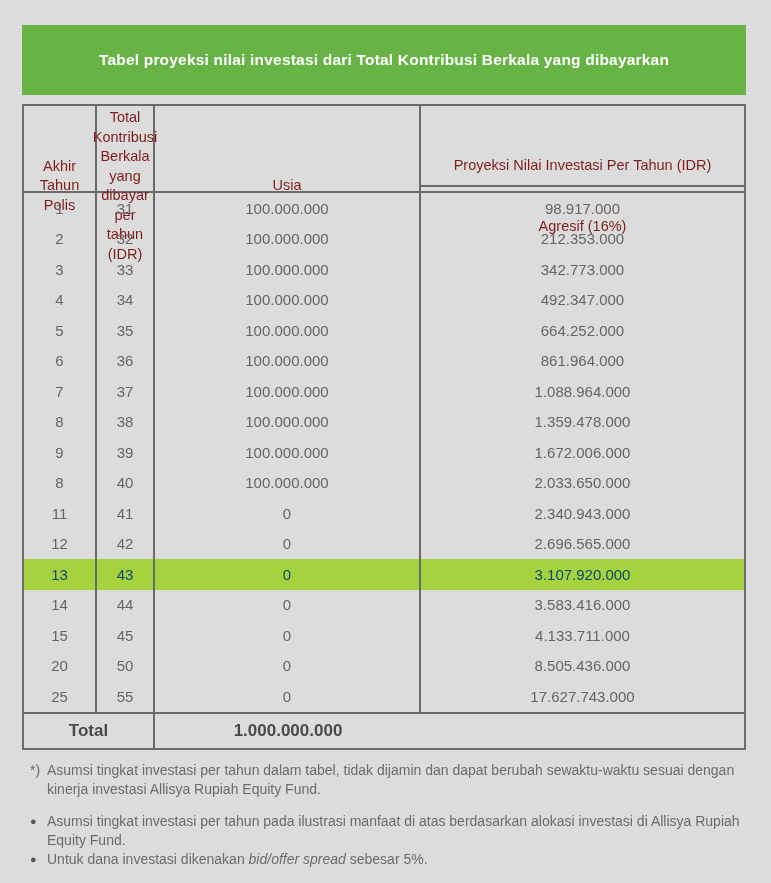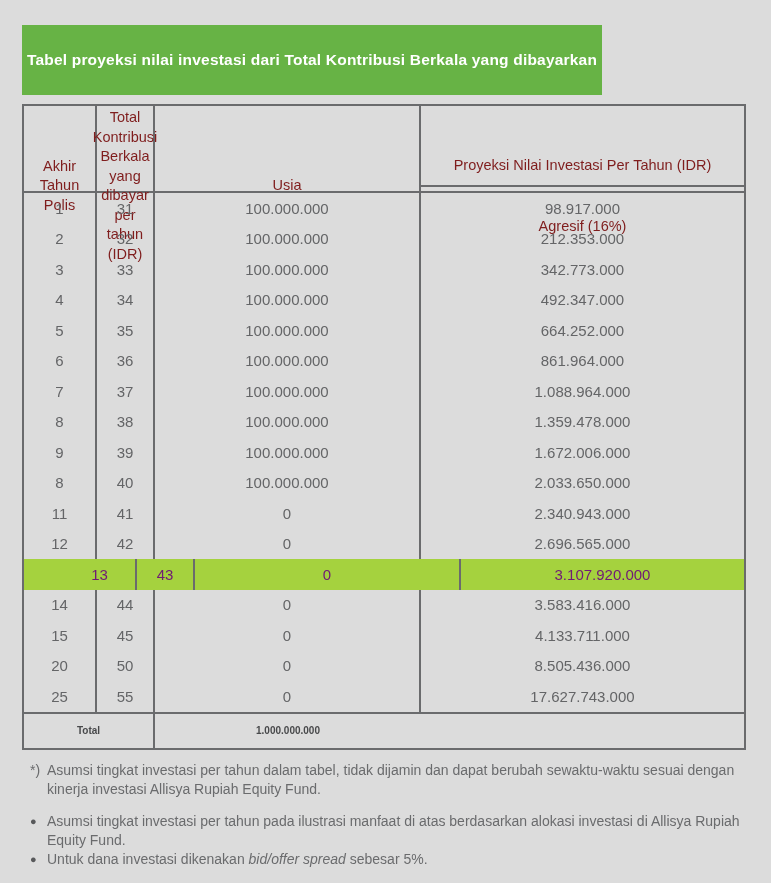--- a/index.html
+++ b/index.html
@@ -4,21 +4,21 @@
 <style>
   * { margin:0; padding:0; box-sizing:border-box; }
   body { background:#dcdcdc; }
   .page {
     position:relative; width:771px; height:883px; overflow:hidden;
     background:#dcdcdc;
     font-family:"Liberation Sans", sans-serif;
     color:#646567;
   }
   .banner {
-    position:absolute; left:22px; top:25px; width:580px; height:70px;
+    position:absolute; left:22px; top:25px; width:724px; height:70px;
     background:#67b345;
     display:flex; align-items:center; justify-content:center;
   }
   .banner-title {
     color:#ffffff; font-weight:bold; font-size:15.5px; letter-spacing:.2px;
     text-align:center;
   }
   .table-wrap {
     position:absolute; left:22px; top:104px; width:724px;
     border:2px solid #6a6b6d;
@@ -39,30 +39,30 @@
     height:40px; border-bottom:2px solid #6a6b6d;
     display:flex; align-items:center; justify-content:center; text-align:center;margin-top:41px;
   }
   .th-split .sub-bottom {
     flex:1; display:flex; align-items:center; justify-content:center; text-align:center;
   }
   .trow {
     display:grid; grid-template-columns:73px 58px 266px 1fr;
     height:30.5px; font-size:15px; color:#646567;
   }
-  .trow.highlight { background:#a5d23e; color:#701a75;padding-left:40px; }
+  .trow.highlight { background:#a5d23e; color:#0c4a6e; }
   .td {
     border-right:2px solid #6a6b6d;
     display:flex; align-items:center; justify-content:center; text-align:center;
   }
   .td:last-child { border-right:none; }
   .total-row {
     display:grid; grid-template-columns:131px 1fr;
     height:36px; border-top:2px solid #6a6b6d;
-    font-weight:bold; color:#48494b; font-size:10px;
+    font-weight:bold; color:#48494b; font-size:17px;
   }
   .total-label {
     border-right:2px solid #6a6b6d;
     display:flex; align-items:center; justify-content:center;
   }
   .total-value-cell { display:flex; align-items:center; }
   .total-value-cell span { width:266px; text-align:center; }
   .footnotes {
     position:absolute; left:30px; top:761px; width:732px;
     font-size:14px; color:#6a6b6d; line-height:19px;

